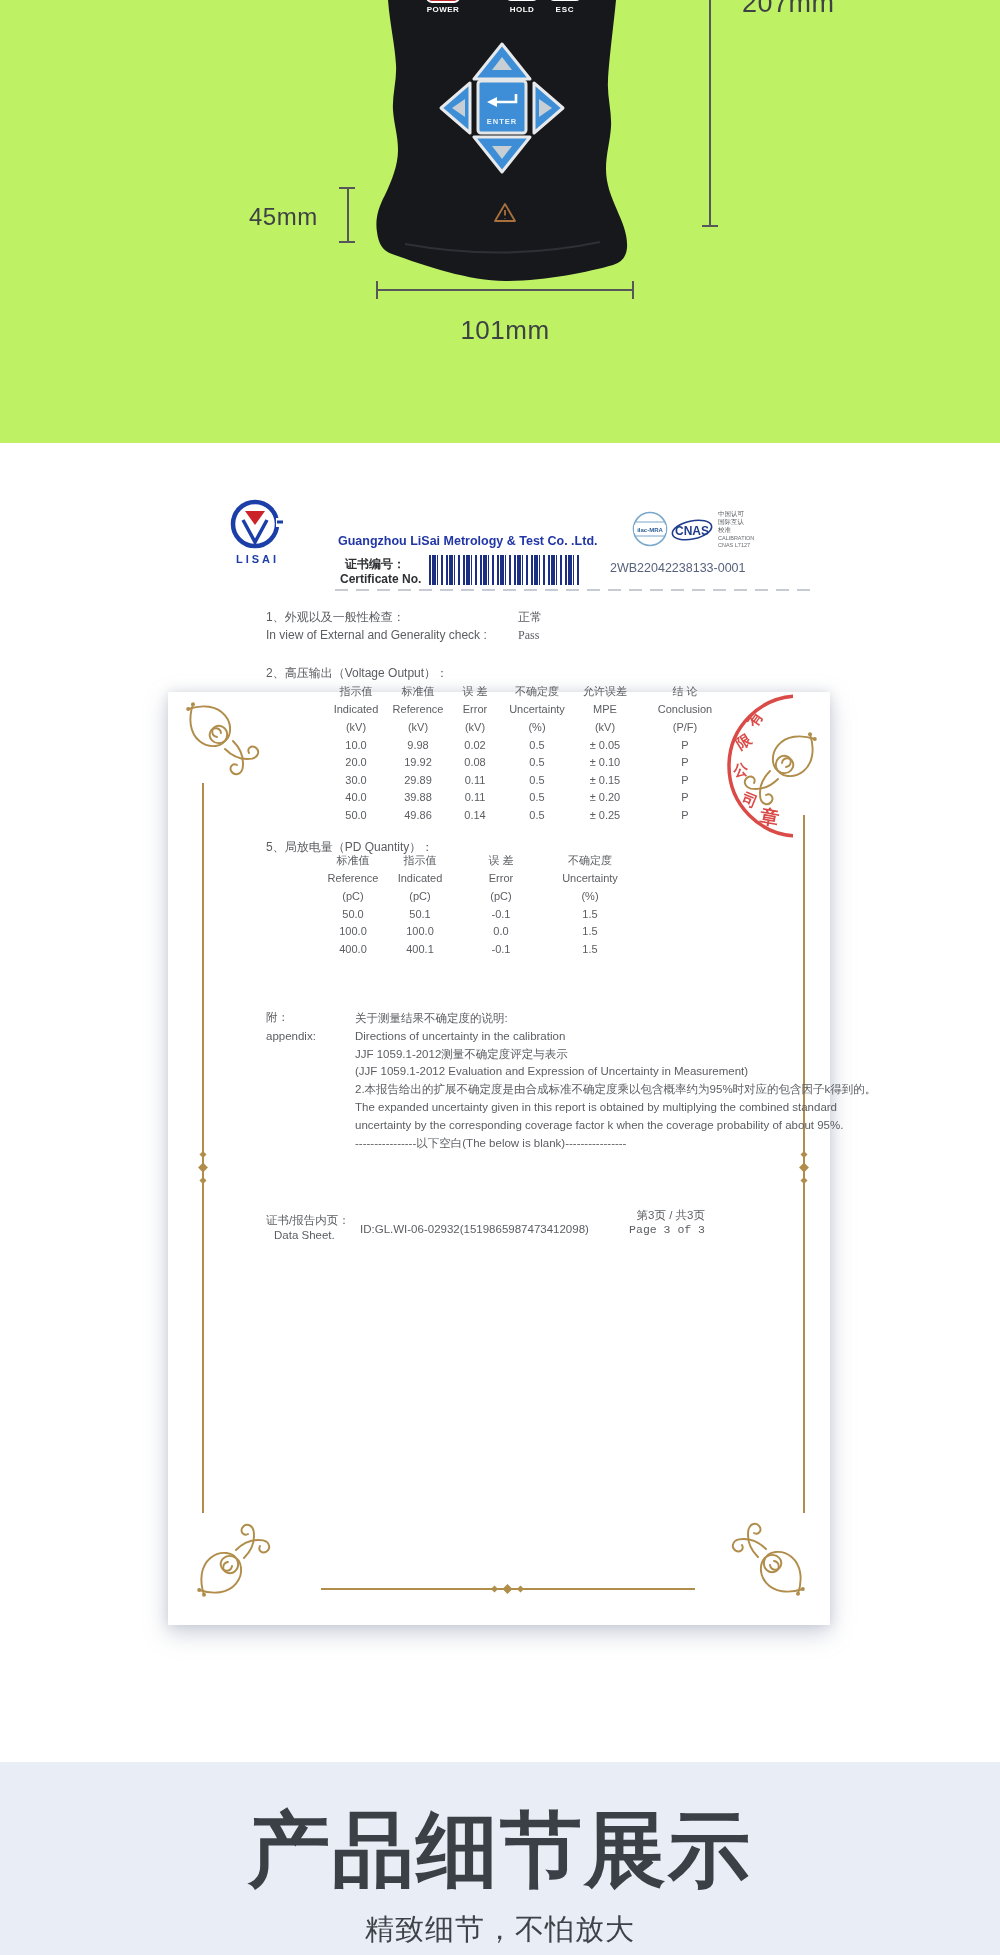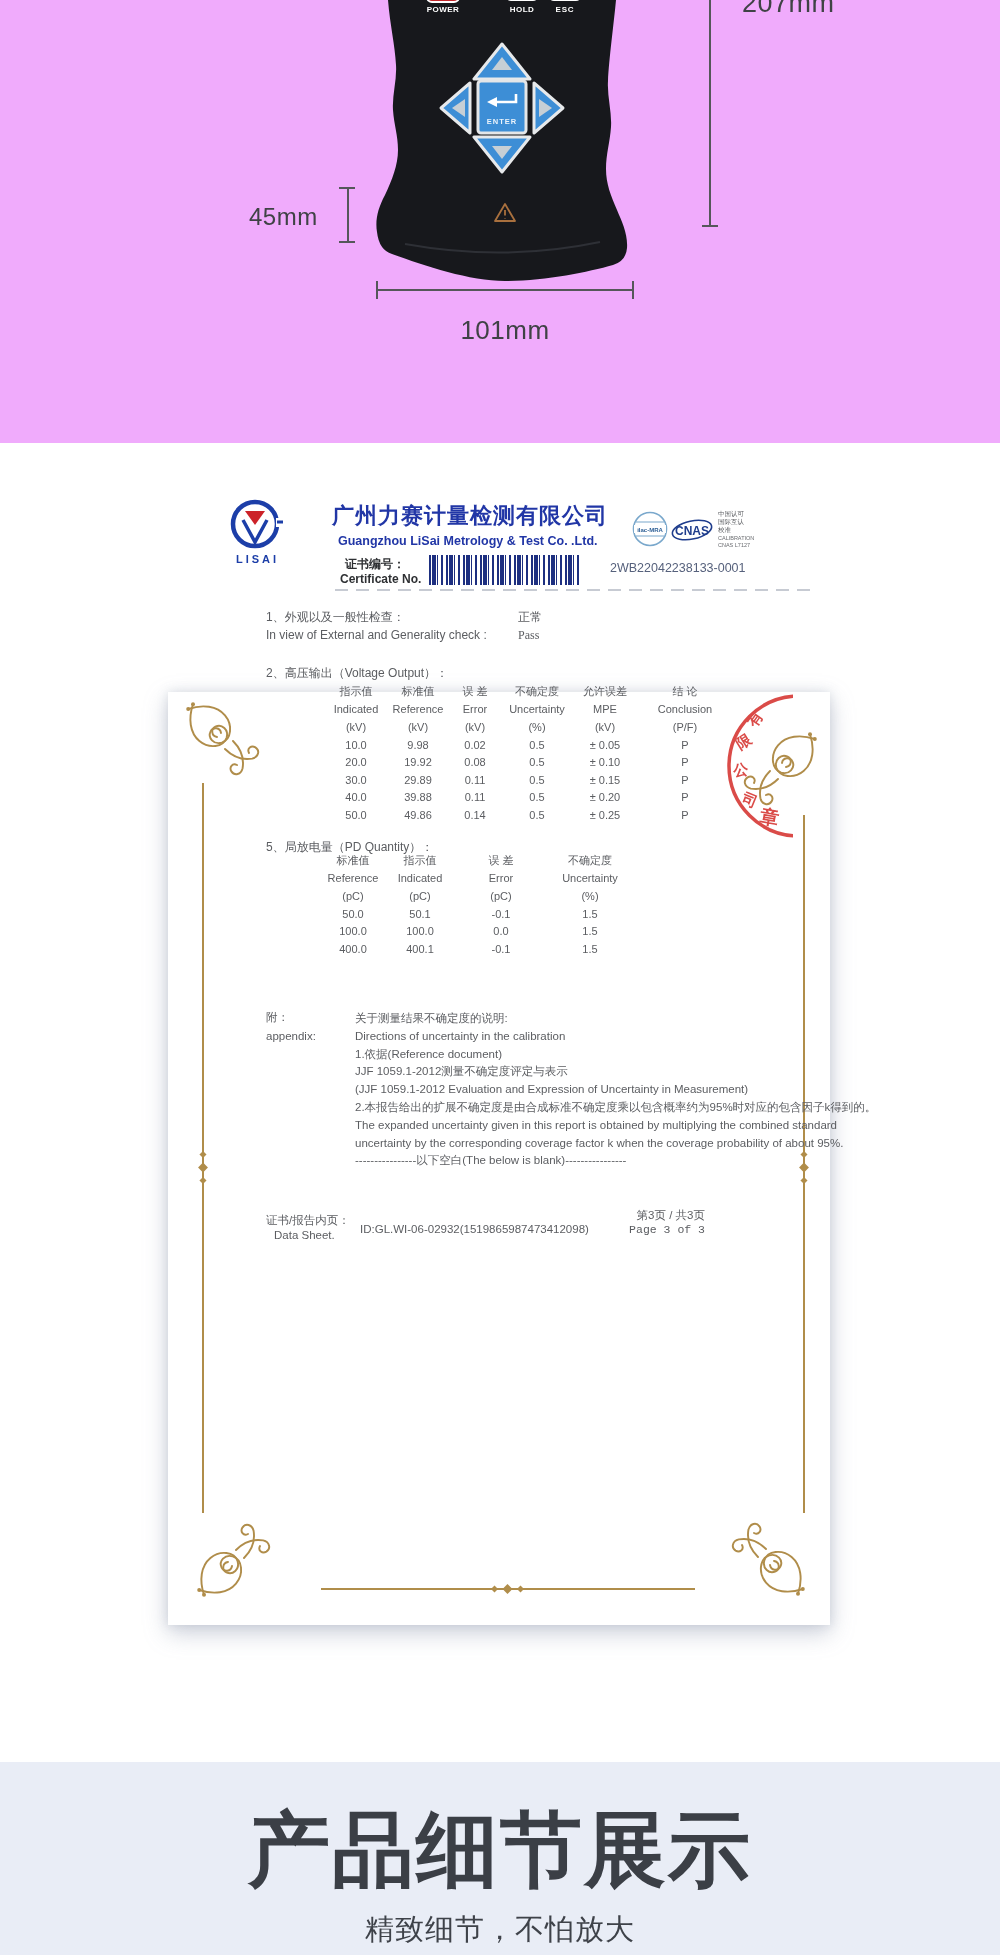--- a/index.html
+++ b/index.html
@@ -2,21 +2,21 @@
 <html><head>
 <meta charset="utf-8">
 <style>
   html,body{margin:0;padding:0;background:#fff;}
   .page{position:relative;width:1000px;height:1955px;overflow:hidden;
         font-family:"Liberation Sans","DejaVu Sans",sans-serif;}
   .abs{position:absolute;}
 
   
   .top-section{position:absolute;left:0;top:0;width:1000px;height:443px;
-               background:#f0abfc;overflow:hidden;}
+               background:#bef264;overflow:hidden;}
   .dim-text{position:absolute;color:#3f4245;font-size:25px;letter-spacing:0.5px;}
   .dim-line{position:absolute;background:#55575a;}
 
   
   .cert-section{position:absolute;left:0;top:443px;width:1000px;height:1319px;
                 background:#ffffff;}
   .paper{position:absolute;left:168px;top:249px;width:662px;height:933px;background:#fff;
          box-shadow:0 8px 22px rgba(130,140,165,.40),0 0 10px rgba(140,150,170,.25);z-index:1;}
   .deco{position:absolute;z-index:2;}
   .ctext{position:absolute;z-index:3;color:#5b5d61;font-size:12px;white-space:nowrap;}
@@ -126,21 +126,20 @@
 
     <svg class="abs" style="left:228px;top:55px;z-index:3;" width="58" height="54" viewBox="0 0 58 54">
       <circle cx="27" cy="26" r="22" fill="#fff" stroke="#1c3ea8" stroke-width="4.5"></circle>
       <polygon points="17,13 37,13 27,27" fill="#cc2229"></polygon>
       <path d="M15,22 L27,44 L39,22" stroke="#1c3ea8" stroke-width="3.5" fill="none"></path>
       <rect x="48" y="20" width="8" height="9" fill="#fff"></rect>
       <path d="M49,24 h6" stroke="#1c3ea8" stroke-width="3"></path>
     </svg>
     <div class="abs" style="left:210px;top:110px;width:95px;text-align:center;z-index:3;color:#1c3ea8;font-size:11px;font-weight:700;letter-spacing:3px;">LISAI</div>
 
-    <div class="brand-cn" style="left:332px;top:58px;">广州力赛计量检测有限公司</div>
     <div class="brand-en" style="left:338px;top:91px;">Guangzhou LiSai Metrology &amp; Test Co. .Ltd.</div>
 
     <div class="certno-label" style="left:345px;top:113px;">证书编号：</div>
     <div class="certno-label" style="left:340px;top:129px;">Certificate No.</div>
     <div class="barcode" style="left:429px;top:112px;"></div>
     <div class="abs" style="left:610px;top:118px;z-index:3;color:#56617c;font-size:12.5px;">2WB22042238133-0001</div>
 
     <svg class="abs" style="left:632px;top:68px;z-index:3;" width="36" height="36" viewBox="0 0 36 36">
       <circle cx="18" cy="18" r="16.5" fill="none" stroke="#7aa8cc" stroke-width="1.6"></circle>
       <path d="M4,11 h28 M2.5,18 h31 M4,25 h28" stroke="#7aa8cc" stroke-width="1.2"></path>
@@ -296,21 +295,20 @@
             <td>1.5</td>
           </tr>
         </tbody>
     </table>
 
     <div class="ctext" style="left:266px;top:567px;font-size:11.5px;">附：</div>
     <div class="ctext" style="left:266px;top:587px;font-size:11.5px;">appendix:</div>
     <div class="ctext appendix-lines" style="left:355px;top:567px;font-size:11.5px;">
       <div>关于测量结果不确定度的说明:</div>
       <div>Directions of uncertainty in the calibration</div>
-      <div>1.依据(Reference document)</div>
       <div>JJF 1059.1-2012测量不确定度评定与表示</div>
       <div>(JJF 1059.1-2012 Evaluation and Expression of Uncertainty in Measurement)</div>
       <div>2.本报告给出的扩展不确定度是由合成标准不确定度乘以包含概率约为95%时对应的包含因子k得到的。</div>
       <div>The expanded uncertainty given in this report is obtained by multiplying the combined standard</div>
       <div>uncertainty by the corresponding coverage factor k when the coverage probability of about 95%.</div>
       <div>----------------以下空白(The below is blank)----------------</div>
     </div>
 
     <div class="ctext" style="left:266px;top:770px;font-size:11.5px;">证书/报告内页：</div>
     <div class="ctext" style="left:266px;top:786px;font-size:11.5px;margin-left:8px;">Data Sheet.</div>

